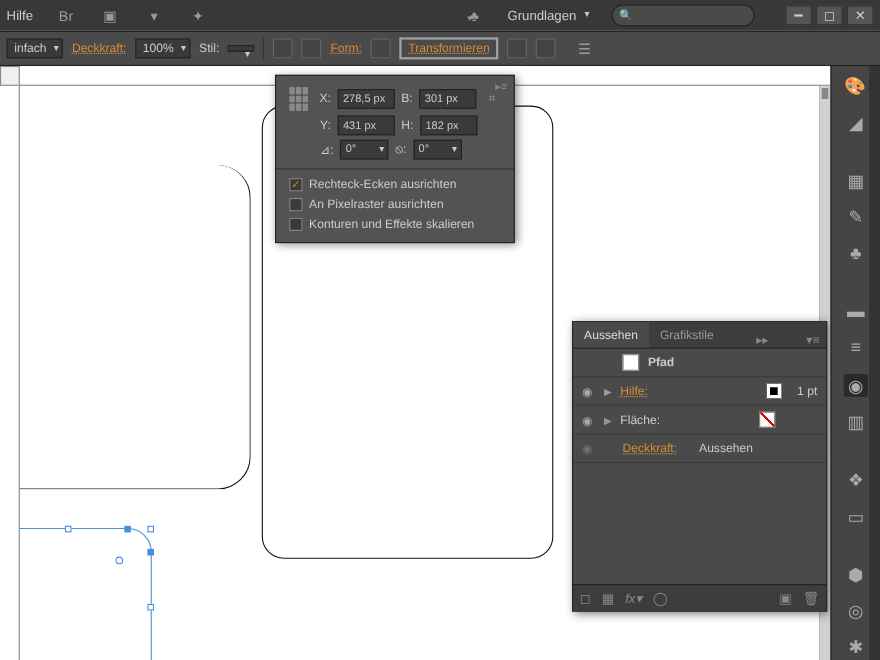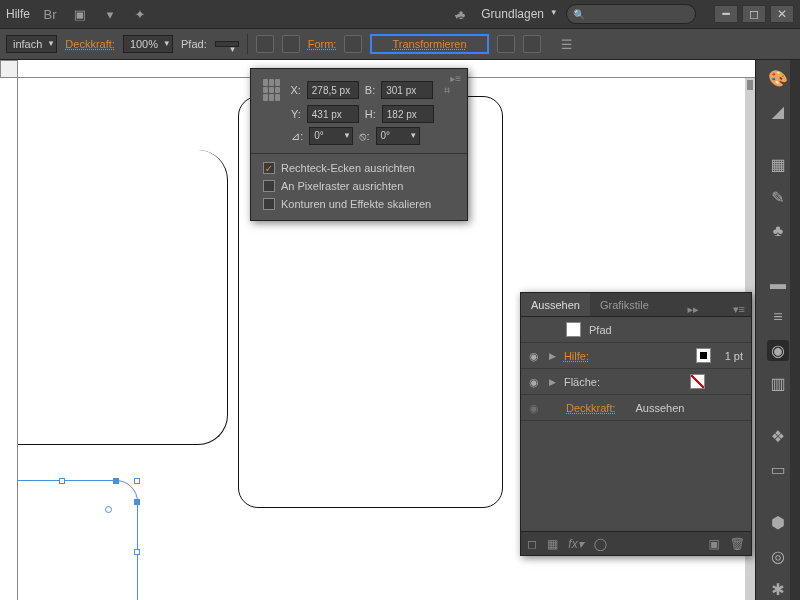--- a/index.html
+++ b/index.html
@@ -1,29 +1,29 @@
 <!DOCTYPE html>
 <html><head>
 <meta charset="utf-8">
 <style>
 * { box-sizing: border-box; margin: 0; padding: 0; font-family: Arial, sans-serif; }
 body { background: #fff; width: 800px; height: 600px; overflow: hidden; position: relative; }
 
-.menubar { height: 28px; background: #383838; display: flex; align-items: center; padding: 0 6px; color: #ccc; font-size: 12px; gap: 10px; }
+.menubar { height: 28px; background: #383838; display: flex; align-items: center; padding: 0 6px; color: #ccc; font-size: 12px; gap: 20px; }
 .menubar .spacer { flex: 1; }
 .menubar .search { background: #4a4a4a; border: 1px solid #222; height: 20px; width: 130px; border-radius: 10px; display: flex; align-items: center; padding-left: 6px; color: #888; font-size: 11px; }
 .winbtns { display: flex; gap: 4px; margin-left: 8px; }
 .winbtn { width: 24px; height: 18px; background: #555; border: 1px solid #333; display: flex; align-items: center; justify-content: center; font-size: 12px; color: #ccc; }
 
 .controlbar { height: 32px; background: #4a4a4a; border-top: 1px solid #222; border-bottom: 1px solid #222; display: flex; align-items: center; padding: 0 6px; color: #ccc; font-size: 11px; gap: 8px; }
 .dropdown { background: #3a3a3a; border: 1px solid #222; padding: 2px 14px 2px 6px; color: #ccc; position: relative; font-size: 11px; }
 .dropdown::after { content: '▾'; position: absolute; right: 3px; font-size: 9px; }
 .orange-link { color: #d68a3a; text-decoration: underline dotted; }
 .ctrl-icon { width: 18px; height: 18px; border: 1px solid #666; background: #444; border-radius: 2px; }
-.transform-btn { border: 2px solid #3b82f6; padding: 2px 20px; color: #d68a3a; text-decoration: underline dotted; font-size: 11px; }
+.transform-btn { border: 2px solid #a3a3a3; padding: 2px 6px; color: #d68a3a; text-decoration: underline dotted; font-size: 11px; }
 
 .canvas-area { position: absolute; top: 60px; left: 0; right: 45px; bottom: 0; background: #535353; }
 .ruler-h { position: absolute; top: 0; left: 18px; right: 0; height: 18px; background: #fff; border-bottom: 1px solid #888; }
 .ruler-v { position: absolute; top: 0; left: 0; bottom: 0; width: 18px; background: #fff; border-right: 1px solid #888; }
 .ruler-corner { position: absolute; top: 0; left: 0; width: 18px; height: 18px; background: #f0f0f0; border: 1px solid #888; }
 .artboard { position: absolute; top: 18px; left: 18px; right: 10px; bottom: 0; background: #fff; }
 .scroll-v { position: absolute; top: 18px; right: 0; bottom: 0; width: 10px; background: #d0d0d0; }
 .scroll-v::before { content:''; position:absolute; top: 2px; left: 2px; width: 6px; height: 10px; background: #888; }
 
 .rect-art { position: absolute; border: 1px solid #111; border-radius: 20px; background: transparent; }
@@ -86,21 +86,21 @@
     <div class="winbtn">━</div>
     <div class="winbtn">◻</div>
     <div class="winbtn">✕</div>
   </div>
 </div>
 
 <div class="controlbar">
   <span class="dropdown">infach</span>
   <span class="orange-link">Deckkraft:</span>
   <span class="dropdown">100%</span>
-  <span>Pfad:</span>
+  <span>Stil:</span>
   <span class="dropdown" style="width:24px"></span>
   <span style="width:1px;height:20px;background:#333"></span>
   <span class="ctrl-icon"></span>
   <span class="ctrl-icon"></span>
   <span class="orange-link">Form:</span>
   <span class="ctrl-icon"></span>
   <span class="transform-btn">Transformieren</span>
   <span class="ctrl-icon"></span>
   <span class="ctrl-icon"></span>
   <span class="spacer"></span>
@@ -180,21 +180,21 @@
     <div class="tab active">Aussehen</div>
     <div class="tab">Grafikstile</div>
     <div class="tmenu">▸▸</div>
     <div class="tmenu">▾≡</div>
   </div>
   <div class="panel-body">
     <div class="appear-row">
       <span style="width:12px"></span>
         <span style="width:9px"></span>
       <span class="swatch white"></span>
-      <span style="font-weight:normal">Pfad</span>
+      <span style="font-weight:bold">Pfad</span>
     </div>
     <div class="appear-row">
       <span class="eye">◉</span>
       <span class="tri">▶</span>
       <span class="orange-link">Hilfe:</span>
       <span style="flex:1"></span>
       <span class="swatch" style="background:#000;box-shadow:inset 0 0 0 3px #fff"></span>
       <span style="margin-left:6px">1 pt</span>
     </div>
     <div class="appear-row">

